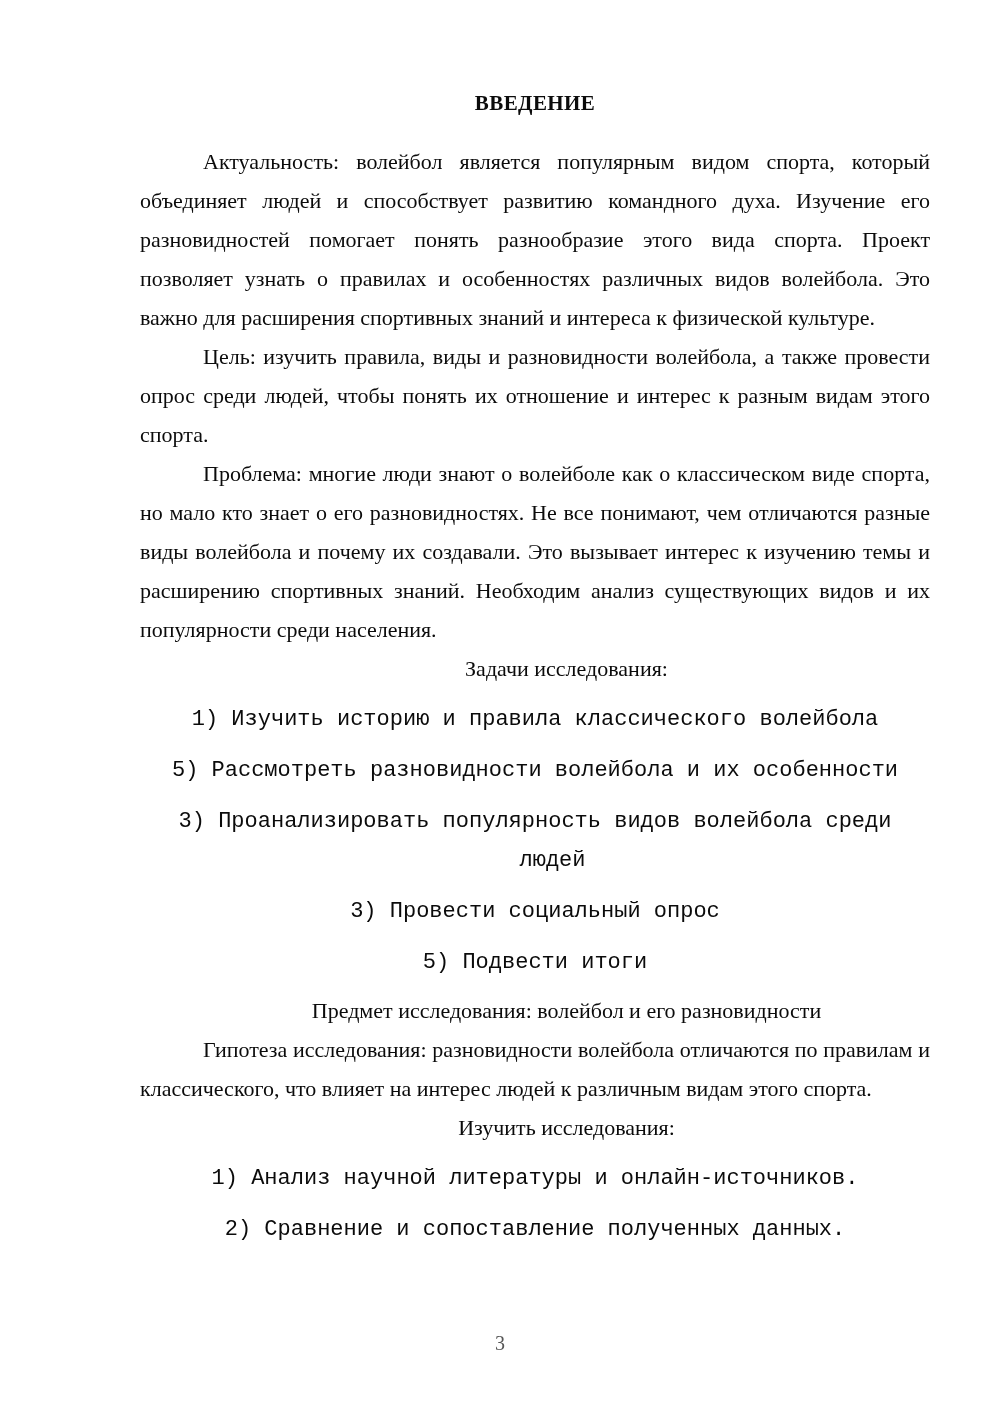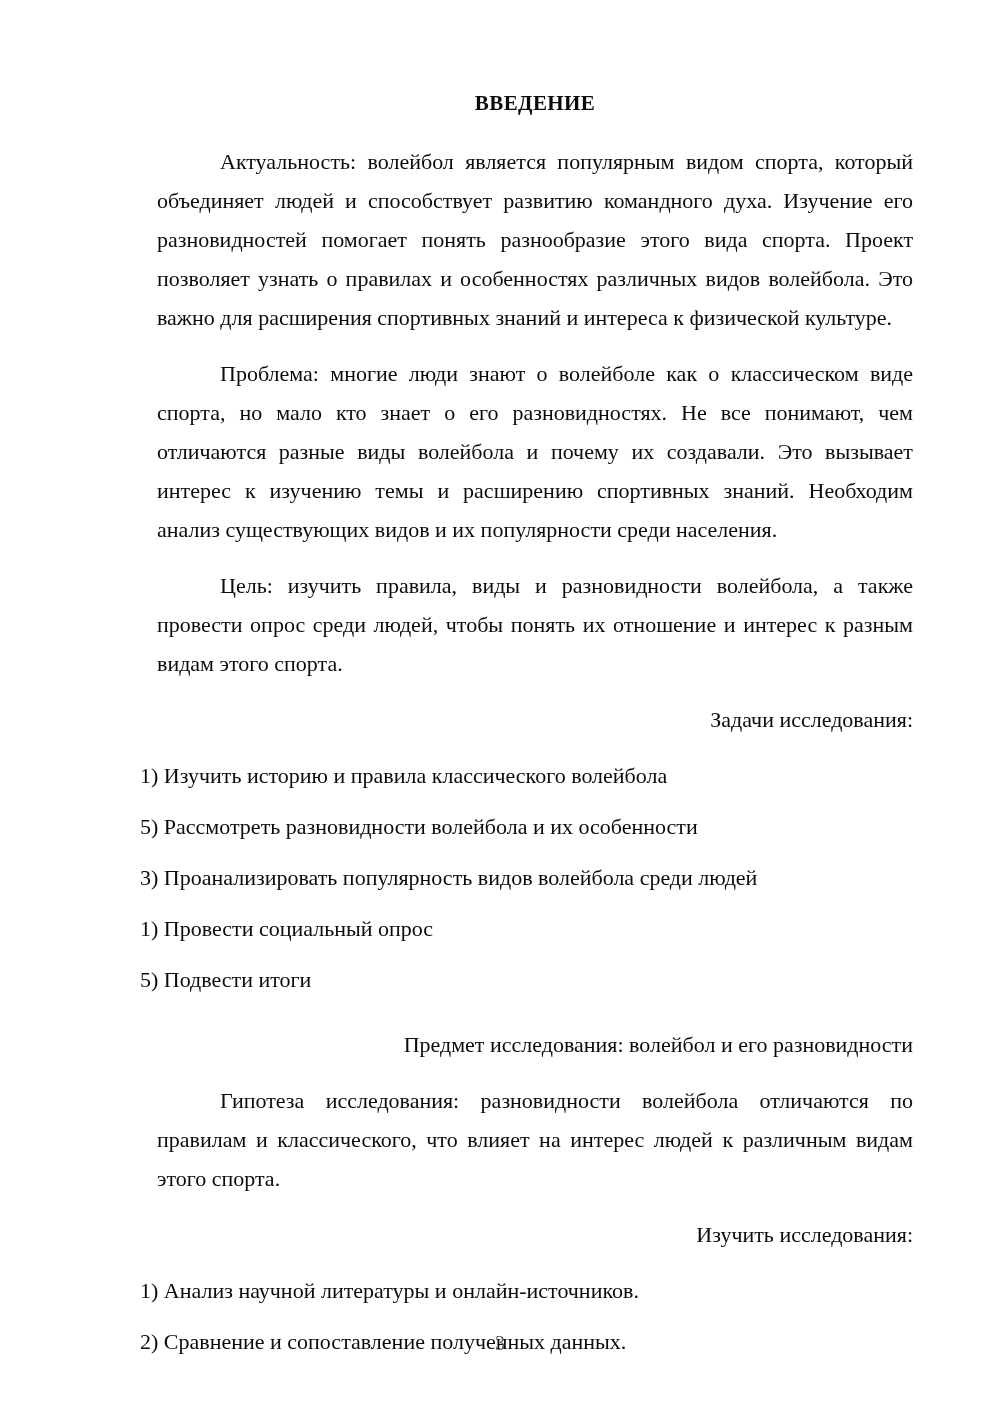--- a/index.html
+++ b/index.html
@@ -36,41 +36,42 @@
     line-height: 1.5;
     margin: 0 0 22px 0;
   }
 
   .para {
     font-size: 22px;
     line-height: 39px;
     text-align: justify;
     text-justify: inter-word;
     text-indent: 63px;
-    margin: 17px;
+    margin: 0;
     hyphens: none;
   }
 
   .para.left {
-    text-align: right;
+    text-align: center;
   }
 
   .list {
     list-style: none;
     margin: 7px 0 4px 0;
     padding: 0;
   }
 
   .list-item {
     font-size: 22px;
     line-height: 39px;
-    text-align: left;
+    text-align: center;
     margin: 12px 0 7px 0;
     padding-left: 35px;
     text-indent: -35px;
+    font-family: Liberation Mono, monospace;
   }
   .spacer-xs { height: 2px; }
 
   .page-number {
     position: absolute;
     left: 0;
     right: 0;
     top: 1331px;
     text-align: center;
     font-size: 20px;
@@ -82,31 +83,31 @@
 <body>
 
 <div class="page">
 
   <div class="content">
 
     <h1 class="doc-title">ВВЕДЕНИЕ</h1>
 
     <p class="para">Актуальность: волейбол является популярным видом спорта, который объединяет людей и способствует развитию командного духа. Изучение его разновидностей помогает понять разнообразие этого вида спорта. Проект позволяет узнать о правилах и особенностях различных видов волейбола. Это важно для расширения спортивных знаний и интереса к физической культуре.</p>
 
+    <p class="para">Цель: изучить правила, виды и разновидности волейбола, а также провести опрос среди людей, чтобы понять их отношение и интерес к разным видам этого спорта.</p>
+
     <p class="para">Проблема: многие люди знают о волейболе как о классическом виде спорта, но мало кто знает о его разновидностях. Не все понимают, чем отличаются разные виды волейбола и почему их создавали. Это вызывает интерес к изучению темы и расширению спортивных знаний. Необходим анализ существующих видов и их популярности среди населения.</p>
-
-    <p class="para">Цель: изучить правила, виды и разновидности волейбола, а также провести опрос среди людей, чтобы понять их отношение и интерес к разным видам этого спорта.</p>
 
     <p class="para left">Задачи исследования:</p>
 
     <ul class="list">
       <li class="list-item">1) Изучить историю и правила классического волейбола</li>
       <li class="list-item">5) Рассмотреть разновидности волейбола и их особенности</li>
       <li class="list-item">3) Проанализировать популярность видов волейбола среди людей</li>
-      <li class="list-item">1) Провести социальный опрос</li>
+      <li class="list-item">3) Провести социальный опрос</li>
       <li class="list-item">5) Подвести итоги</li>
     </ul>
 
     <div class="spacer-xs"></div>
 
 
     <p class="para left">Предмет исследования: волейбол и его разновидности</p>
 
     <p class="para">Гипотеза исследования: разновидности волейбола отличаются по правилам и классического, что влияет на интерес людей к различным видам этого спорта.</p>
 

